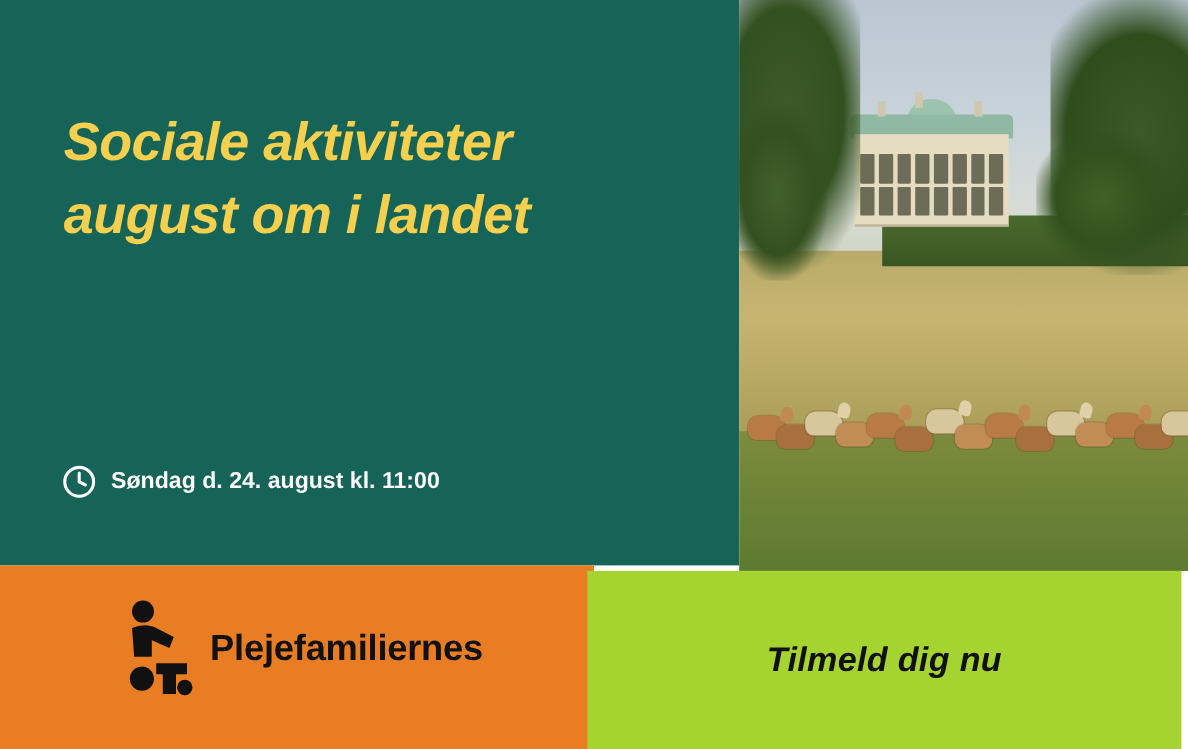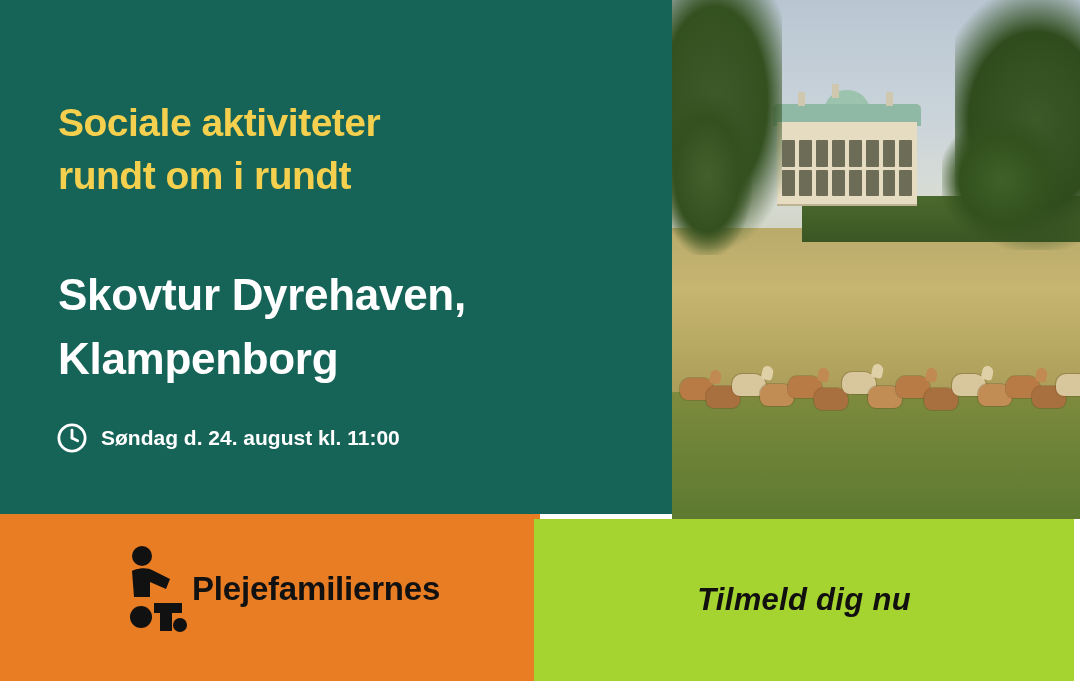--- a/index.html
+++ b/index.html
@@ -35,23 +35,24 @@
     background: #166357;
     box-sizing: border-box;
     padding: 0;
   }
   .headline {
     position: absolute;
     left: 58px;
     top: 96px;
     width: 600px;
     color: #f5d04e;
-    font-size: 39px;
+    font-size: 49px;
     line-height: 1.36;
     font-weight: bold;
+    font-style: italic;
     letter-spacing: -0.5px;
   }
   .headline .l2 { display: block; }
   .subhead {
     position: absolute;
     left: 58px;
     top: 263px;
     width: 600px;
     color: #ffffff;
     font-size: 44px;
@@ -239,25 +240,25 @@
   .cta-text {
     color: #12100f;
     font-size: 31px;
     font-weight: bold;
     font-style: italic;
     letter-spacing: 0.3px;
   }
 
   .logo-wrap {
     position: absolute;
-    left: 128px;
+    left: 116px;
     top: 545px;
     display: flex;
     align-items: center;
-    gap: 2px;
+    gap: 13px;
   }
   .logo-mark {
     width: 62px;
     height: 88px;
     flex: 0 0 auto;
     display: block;
   }
   .logo-text {
     color: #111111;
     font-size: 33px;
@@ -271,27 +272,23 @@
 <body>
 
 <div class="poster">
 
   <div class="top">
 
     <div class="top-left">
 
       <div class="headline">
         <span>Sociale aktiviteter</span>
-        <span class="l2">rundt om i rundt</span>
+        <span class="l2">august om i landet</span>
       </div>
 
-      <div class="subhead">
-        <span>Skovtur Dyrehaven,</span>
-        <span class="l2">Klampenborg</span>
-      </div>
 
       <div class="datetime-row">
         <svg class="clock-icon" viewBox="0 0 32 32">
           <circle cx="16" cy="16" r="14" fill="none" stroke="#ffffff" stroke-width="3"></circle>
           <line x1="16" y1="16" x2="16" y2="7.5" stroke="#ffffff" stroke-width="3" stroke-linecap="round"></line>
           <line x1="16" y1="16" x2="22" y2="19" stroke="#ffffff" stroke-width="3" stroke-linecap="round"></line>
         </svg>
         <span class="datetime-text">Søndag d. 24. august kl. 11:00</span>
       </div>
 

